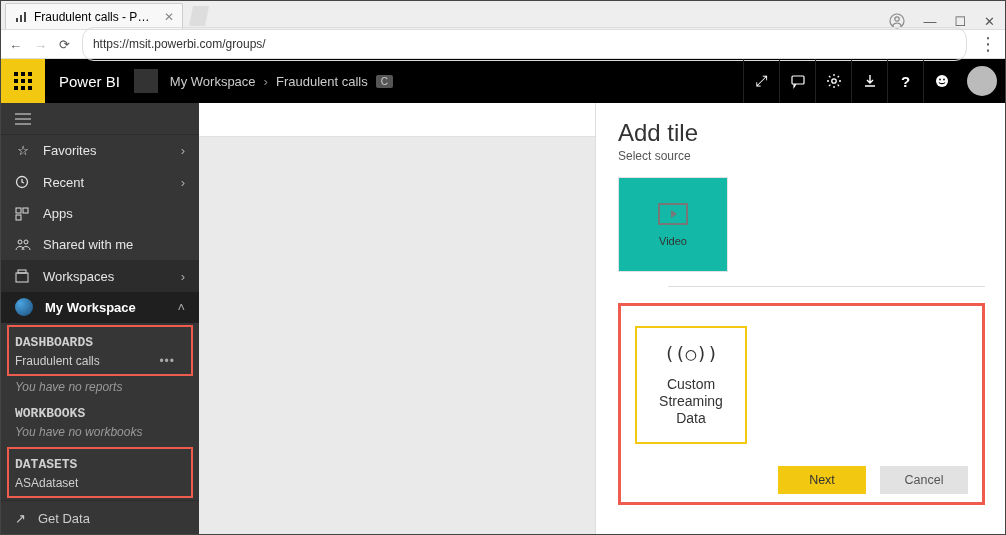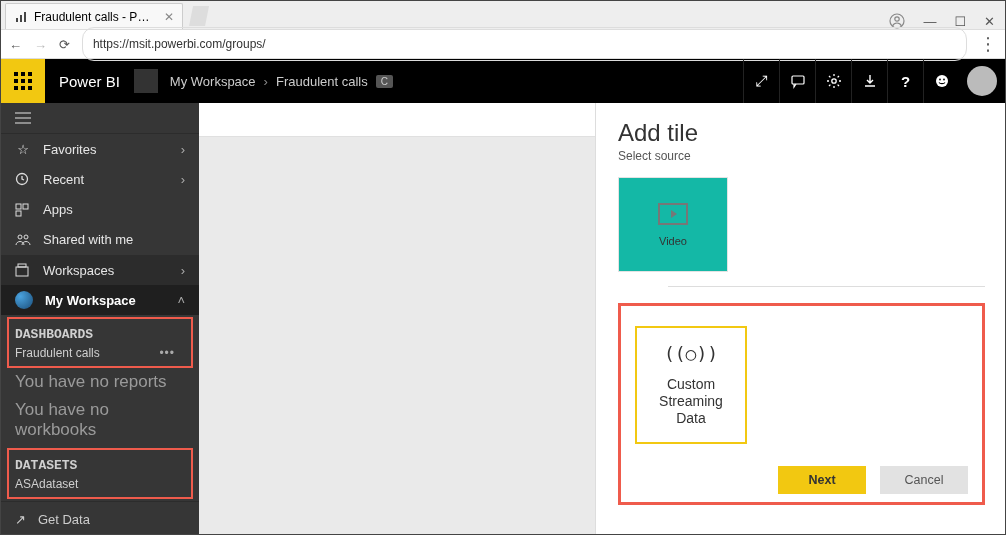--- a/index.html
+++ b/index.html
@@ -36,21 +36,21 @@
   .sidebar { width:198px; background:#363636; color:#ccc; font-size:13px; display:flex; flex-direction:column;}
   .hamb { height:36px; display:flex; align-items:center; padding-left:14px; color:#aaa; border-bottom:1px solid #2c2c2c;}
   .nav-item { height:35px; display:flex; align-items:center; padding:0 14px; gap:12px; color:#e6e6e6;}
   .nav-item .chev { margin-left:auto; color:#aaa;}
   .nav-item.dark { background:#2c2c2c;}
   .nav-item.sel { background:#1f1f1f;}
   .nav-item .ico { width:16px; text-align:center;}
   .ws-logo { width:18px; height:18px; border-radius:50%; background: radial-gradient(circle at 30% 30%, #4aa3df, #1b4e7a);}
   .section { padding:6px 14px 2px; font-size:13px; color:#d0d0d0; font-weight:600;font-family:Liberation Mono, monospace;}
   .sublink { padding:2px 14px 4px; font-size:12px; color:#cfcfcf;}
-  .subempty { padding:2px 14px 6px; font-size:17px; color:#9a9a9a; }
+  .subempty { padding:2px 14px 6px; font-size:12px; color:#9a9a9a; font-style:italic;}
   .dash-row { display:flex; align-items:center; padding:2px 10px 4px 14px; font-size:12px; color:#cfcfcf;}
   .dots { margin-left:auto; color:#aaa; letter-spacing:1px;}
   .redbox { border:2px solid #ef5b4c; margin:2px 6px; padding:2px 6px;}
   .get-data { margin-top:auto; height:40px; border-top:1px solid #2c2c2c; display:flex; align-items:center; padding:0 14px; gap:12px;}
 
   .canvas { flex:1; background:#eaeaea; position:relative;}
   .toolbar { height:34px; background:#fff; border-bottom:1px solid #e0e0e0; display:flex; align-items:center; justify-content:flex-end; padding:0 14px; gap:22px; font-size:12px; color:#777;}
   .toolbar .titem { display:flex; align-items:center; gap:6px;}
 
   
@@ -63,21 +63,21 @@
   .video-ico .tri { width:0; height:0; border-left:6px solid #777; border-top:4px solid transparent; border-bottom:4px solid transparent; margin-left:2px;}
   .hr { height:1px; background:#ddd; margin:14px 0 10px 50px;}
 
   .rt-box { border:3px solid #ef5b4c; margin-top:6px; padding:10px 14px 8px; flex:0 0 auto;}
   .rt-title { font-size:12px; font-weight:700; color:#333; letter-spacing:0.3px;}
   .streaming-card { width:112px; height:118px; border:2.5px solid #F2C811; margin-top:10px; display:flex; flex-direction:column; align-items:center; justify-content:center; gap:12px; padding:6px;}
   .stream-ico { font-size:18px; color:#333; font-family: monospace;}
   .streaming-card .lbl { font-size:14px; color:#333; text-align:center; line-height:1.2;}
   .panel-btns { display:flex; gap:14px; margin-top:22px; justify-content:flex-end;}
   .btn { width:88px; height:28px; display:flex; align-items:center; justify-content:center; font-size:12.5px; border:none;}
-  .btn.next { background:#F2C811; color:#333;font-weight:bold;}
+  .btn.next { background:#F2C811; color:#333;}
   .btn.cancel { background:#e2e2e2; color:#555;}
 
   svg { display:block; }
 </style>
 </head>
 <body>
 
 <div class="tabstrip">
   <div class="tab">
     <span class="fav">
@@ -230,20 +230,21 @@
 
     <div class="redbox">
       <div class="section" style="padding-left:0">DASHBOARDS</div>
       <div class="dash-row" style="padding-left:0">
         <span>Fraudulent calls</span>
         <span class="dots">•••</span>
       </div>
     </div>
 
     <div class="subempty">You have no reports</div>
+    <div class="section">WORKBOOKS</div>
     <div class="subempty">You have no workbooks</div>
 
     <div class="redbox">
       <div class="section" style="padding-left:0">DATASETS</div>
       <div class="sublink" style="padding-left:0">ASAdataset</div>
     </div>
 
     <div class="get-data">
       <span>↗</span>
       <span>Get Data</span>

